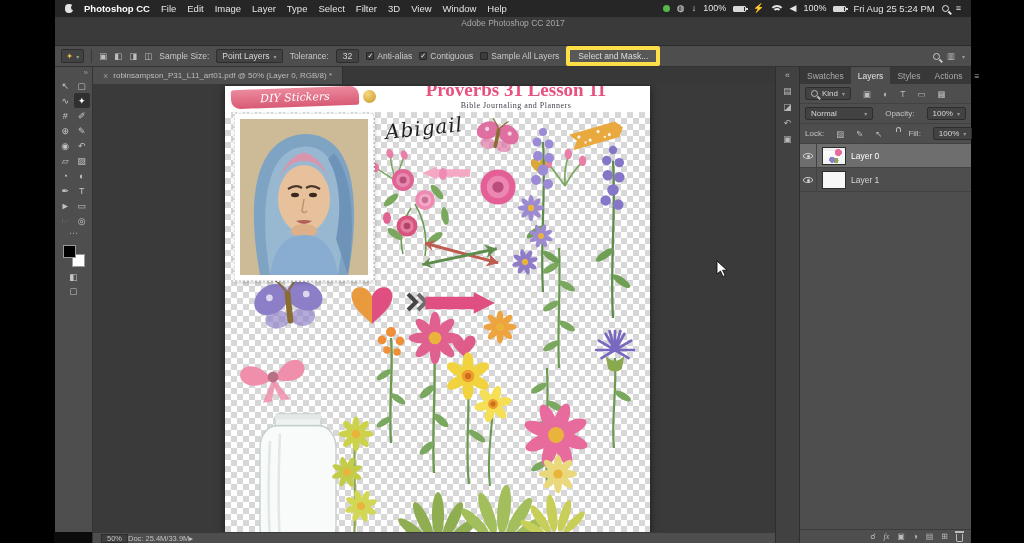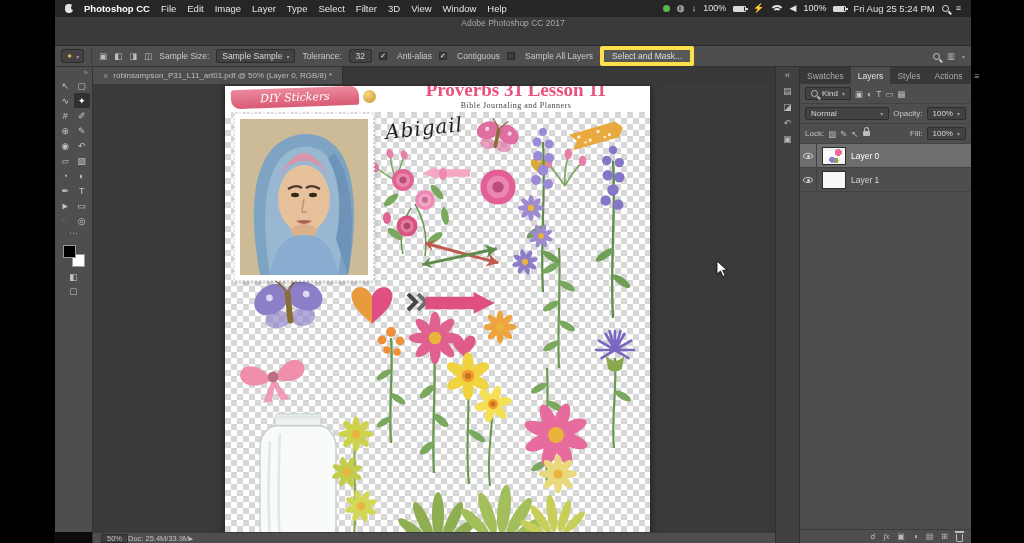--- a/index.html
+++ b/index.html
@@ -39,21 +39,21 @@
   .optionsbar { height:21px; background:#4e4e4e; border-bottom:1px solid #333;
                 display:flex; align-items:center; gap:7px; padding:0 6px; color:#c9c9c9; font-size:8.5px; flex:none; }
   .toolpreset { display:flex; align-items:center; gap:3px; background:#424242; border:1px solid #2d2d2d;
                 border-radius:2px; padding:1px 4px; color:#e8b84a; }
   .sep { width:1px; height:14px; background:#3a3a3a; }
   .opticon { color:#bdbdbd; font-size:8.5px; }
   .dd { display:flex; align-items:center; gap:4px; background:#424242; border:1px solid #2d2d2d;
         border-radius:2px; padding:1px 5px; color:#d8d8d8; white-space:nowrap; }
   .caret { color:#9a9a9a; font-size:6px; }
   .txtbox { background:#424242; border:1px solid #2d2d2d; border-radius:2px; padding:1px 6px; color:#d8d8d8; }
-  .cb { display:flex; align-items:center; gap:10px; white-space:nowrap; }
+  .cb { display:flex; align-items:center; gap:3px; white-space:nowrap; }
   .cbox { width:8px; height:8px; background:#3d3d3d; border:1px solid #272727; border-radius:1px;
           display:inline-flex; align-items:center; justify-content:center; font-size:7px; color:#e8e8e8; }
   .cbox.checked::after { content:"✓"; }
   .btn { border:4px solid #fde047; border-radius:2px; background:#585858; color:#ddd; padding:1px 8px; white-space:nowrap; }
   .ob-spacer { flex:1; }
 
   
   .main { flex:1; display:flex; min-height:0; }
 
   
@@ -111,21 +111,21 @@
   
   .dockstrip { width:24px; background:#414141; border-left:1px solid #2e2e2e; flex:none;
                display:flex; flex-direction:column; align-items:center; gap:6px; padding-top:3px;
                color:#b9b9b9; font-size:9px; }
   .panels { width:172px; background:#4e4e4e; border-left:1px solid #2e2e2e; flex:none;
             display:flex; flex-direction:column; }
   .ptabs { height:17px; background:#383838; display:flex; align-items:stretch; font-size:8.5px; color:#a9a9a9; flex:none; }
   .ptab { padding:0 7px; display:flex; align-items:center; }
   .ptab.active { background:#4e4e4e; color:#e2e2e2; }
   .pmenu { margin-left:auto; padding:0 5px; display:flex; align-items:center; color:#b5b5b5; }
-  .prow { display:flex; align-items:center; gap:4px; padding:3px 5px; border-bottom:1px solid #424242;
+  .prow { display:flex; align-items:center; gap:12px; padding:3px 5px; border-bottom:1px solid #424242;
           font-size:8px; color:#c5c5c5; flex:none; }
   .picon { font-size:8.5px; color:#bdbdbd; }
   .plbl { white-space:nowrap; }
   .lockicon { width:7px; height:5px; background:#bdbdbd; border-radius:1px; position:relative; display:inline-block; margin:0 1px; }
   .lockicon::before { content:""; position:absolute; left:1px; top:-4px; width:3px; height:4px;
                       border:1px solid #bdbdbd; border-bottom:none; border-radius:3px 3px 0 0; }
   .layerlist { flex:1; min-height:0; }
   .layer { height:24px; display:flex; align-items:center; gap:5px; font-size:8.5px; color:#d5d5d5;
            border-bottom:1px solid #424242; padding-right:0; }
   .layer.selected { background:#6e6e6e; color:#fff; }
@@ -191,21 +191,21 @@
       <span>✦</span>
       <span class="caret">▾</span>
     </div>
     <div class="sep"></div>
     <span class="opticon">▣</span>
     <span class="opticon">◧</span>
     <span class="opticon">◨</span>
     <span class="opticon">◫</span>
     <span>Sample Size:</span>
     <div class="dd">
-      <span>Sample Sample</span>
+      <span>Point Layers</span>
       <span class="caret">▾</span>
     </div>
     <span>Tolerance:</span>
     <div class="txtbox">32</div>
     <label class="cb">
       <span class="cbox checked"></span>
       <span>Anti-alias</span>
     </label>
     <label class="cb">
       <span class="cbox checked"></span>

